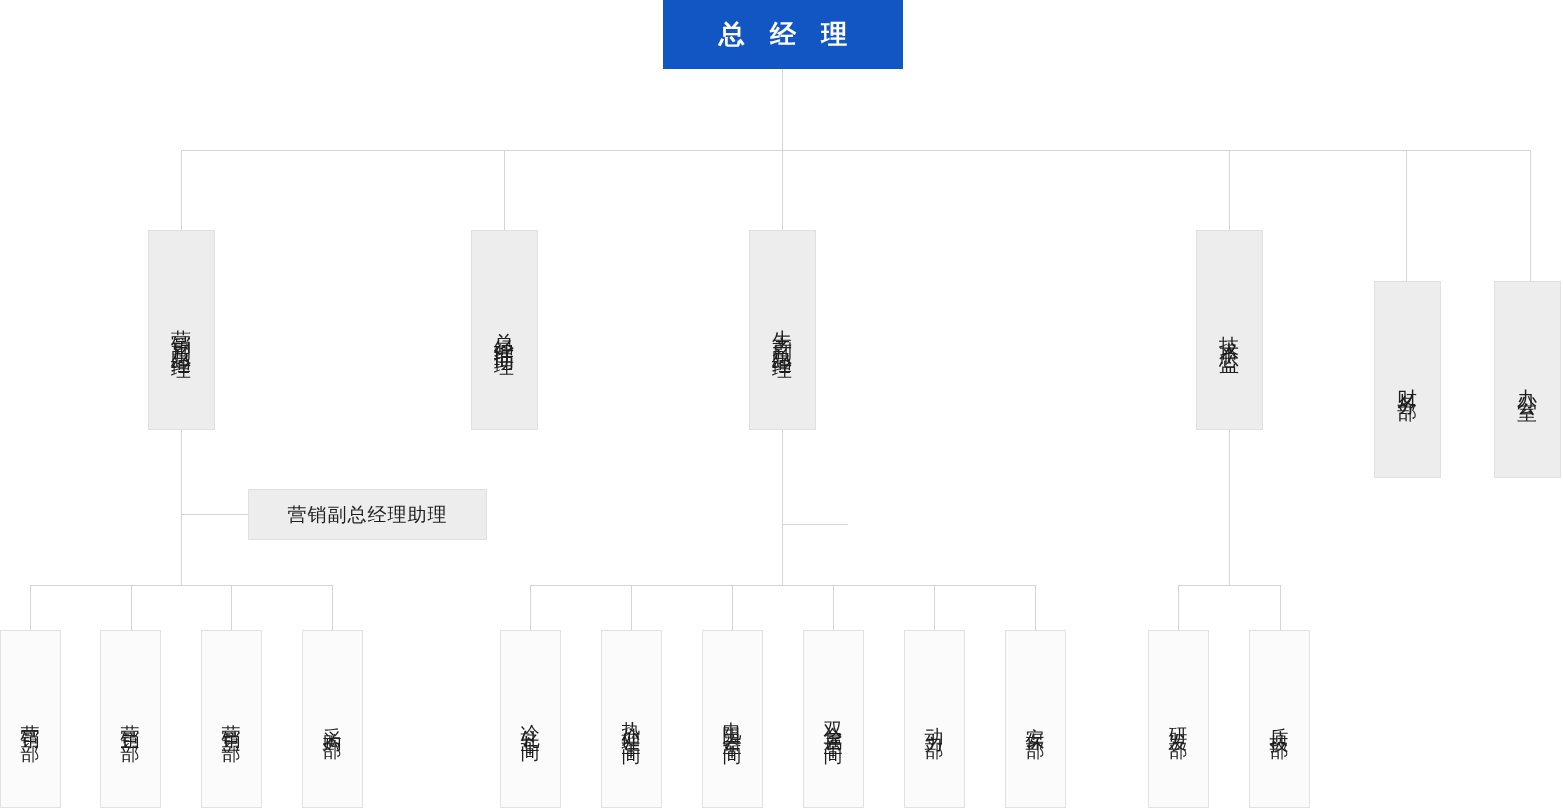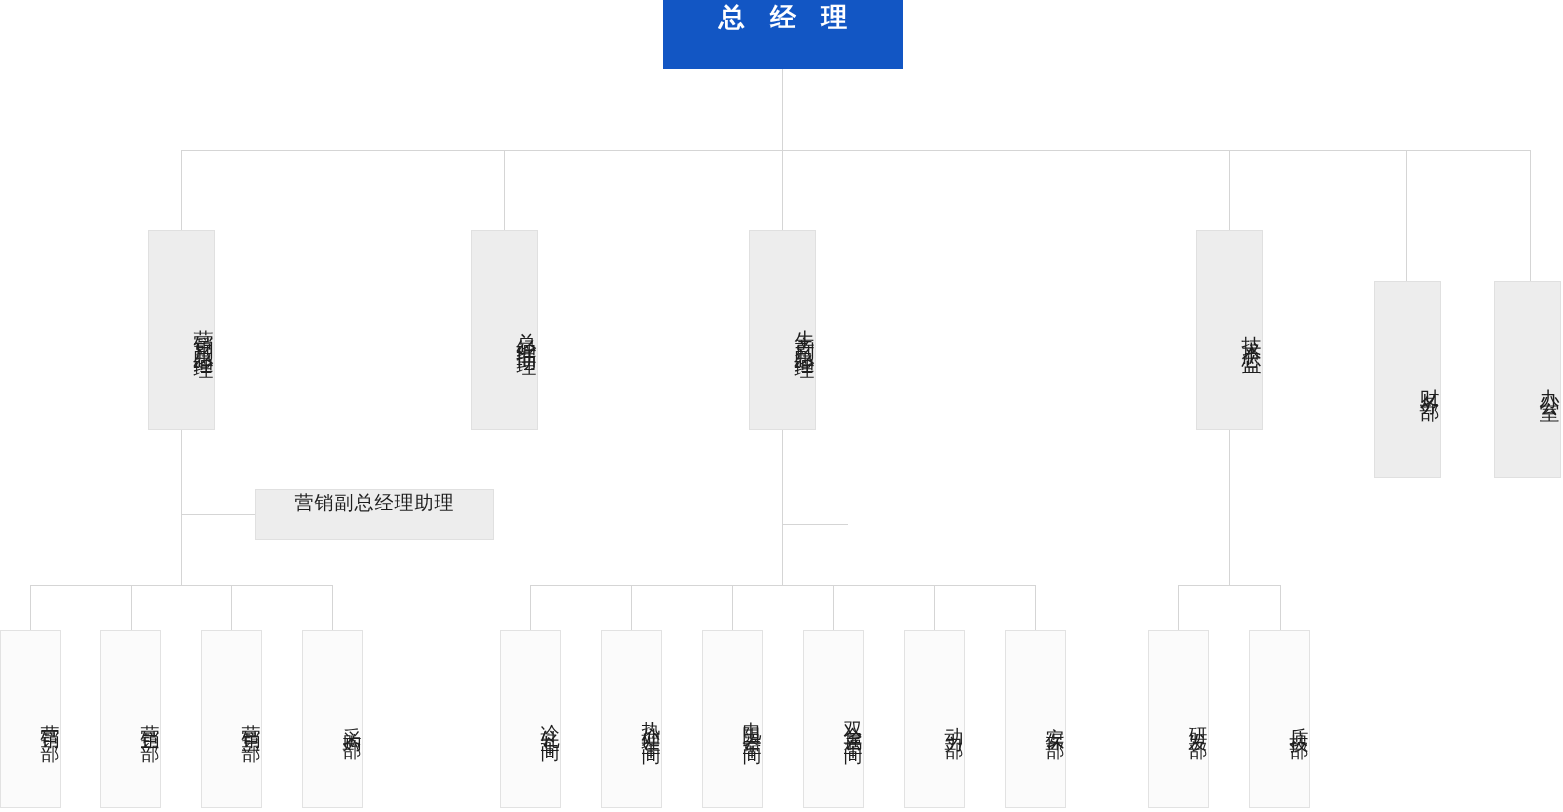--- a/index.html
+++ b/index.html
@@ -27,20 +27,21 @@
   .line.h { height: 1px; }
   .line.v { width: 1px; }
 
   
   .node {
     position: absolute;
     box-sizing: border-box;
     border: 1px solid #dcdcdc;
     background: #ededed;
     display: flex;
+    align-items: center;
     justify-content: center;
     text-align: center;
     color: #1d1d1d;
   }
 
   
   .node.root {
     background: #1256c4;
     border: none;
     color: #ffffff;
@@ -145,21 +146,21 @@
   </div>
 
   <div class="node mid vert" style="left:1374px; top:281px; width:67px; height:197px;">
     <span class="txt">财务部</span>
   </div>
 
   <div class="node mid vert" style="left:1494px; top:281px; width:67px; height:197px;">
     <span class="txt">办公室</span>
   </div>
 
-  <div class="node mid horiz" style="left:255px; top:489px; width:239px; height:51px;font-family:Liberation Mono, monospace;">
+  <div class="node mid horiz" style="left:248px; top:489px; width:239px; height:51px;font-family:Liberation Mono, monospace;">
     <span class="txt">营销副总经理助理</span>
   </div>
 
 
   <div class="node leaf vert" style="left:0px; top:630px; width:61px; height:178px;">
     <span class="txt">营销一部</span>
   </div>
   <div class="node leaf vert" style="left:100px; top:630px; width:61px; height:178px;">
     <span class="txt">营销二部</span>
   </div>

